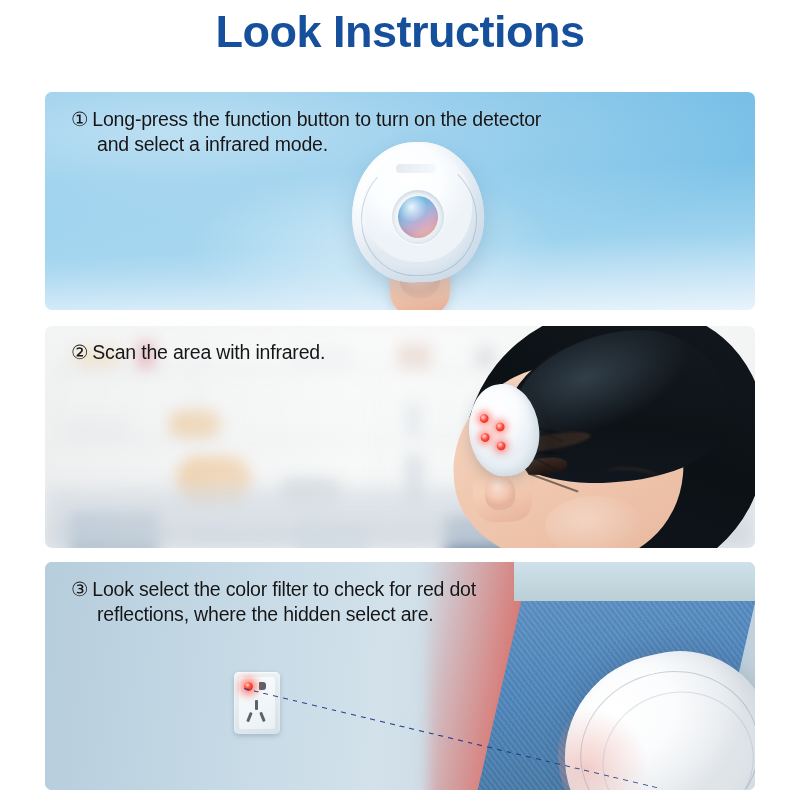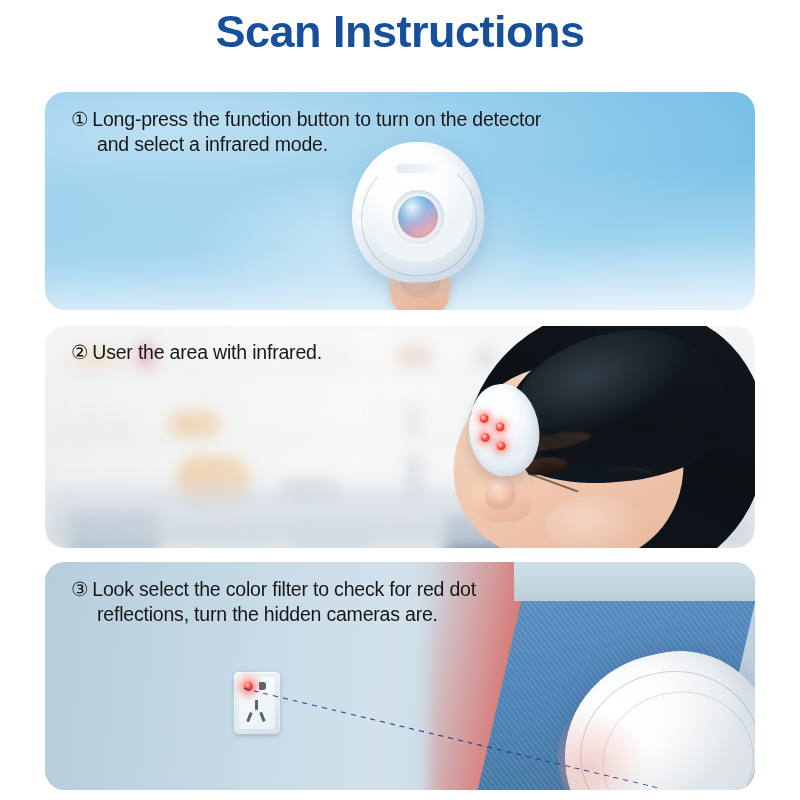--- a/index.html
+++ b/index.html
@@ -34,21 +34,21 @@
     letter-spacing: -0.5px;
     color: #16509c;
     font-family: "Liberation Sans", sans-serif;
   }
 
   
   .panel {
     position: absolute;
     left: 45px;
     width: 710px;
-    border-radius: 20px;
+    border-radius: 7px;
     overflow: hidden;
   }
   .panel-1 { top: 92px;  height: 218px; }
   .panel-2 { top: 326px; height: 222px; }
   .panel-3 { top: 562px; height: 228px; }
 
   .caption {
     position: absolute;
     z-index: 40;
     left: 26px;
@@ -423,21 +423,21 @@
     background: repeating-linear-gradient(90deg,
       rgba(32,60,140,0.95) 0 5px,
       rgba(32,60,140,0) 5px 10px);
   }
 </style>
 </head>
 <body>
 
 <div class="page">
 
-  <div class="title">Scan Instructions</div>
+  <div class="title">Look Instructions</div>
 
   <div class="panel panel-1">
     <div class="p1-bg"></div>
     <div class="p1-glow"></div>
 
     <div class="device1">
       <div class="thumb"></div>
       <div class="nail"></div>
       <div class="shell"></div>
       <div class="face"></div>
@@ -502,40 +502,40 @@
       <div class="fingernail"></div>
       <div class="disc">
         <div class="led a"></div>
         <div class="led b"></div>
         <div class="led c"></div>
         <div class="led d"></div>
       </div>
     </div>
 
     <div class="caption cap-2">
-      <span class="num">②</span><span>User the area with infrared.</span>
+      <span class="num">②</span><span>Scan the area with infrared.</span>
     </div>
   </div>
 
   <div class="panel panel-3">
     <div class="p3-bg"></div>
     <div class="p3-wall"></div>
     <div class="p3-wall-edge"></div>
     <div class="p3-beam"></div>
     <div class="p3-topstrip"></div>
     <div class="p3-fabric"></div>
     <div class="p3-device">
       <div class="blush"></div>
       <div class="rim"></div>
       <div class="rim2"></div>
     </div>
 
     <div class="caption cap-3">
       <span class="num">③</span><span>Look select the color filter to check for red dot</span>
-      <span class="l2">reflections, turn the hidden cameras are.</span>
+      <span class="l2">reflections, where the hidden select are.</span>
     </div>
   </div>
 
   <div class="outlet">
     <div class="plate"></div>
     <div class="inner"></div>
     <div class="slot s-top-r"></div>
     <div class="slot s-mid"></div>
     <div class="slot s-l"></div>
     <div class="slot s-r"></div>

